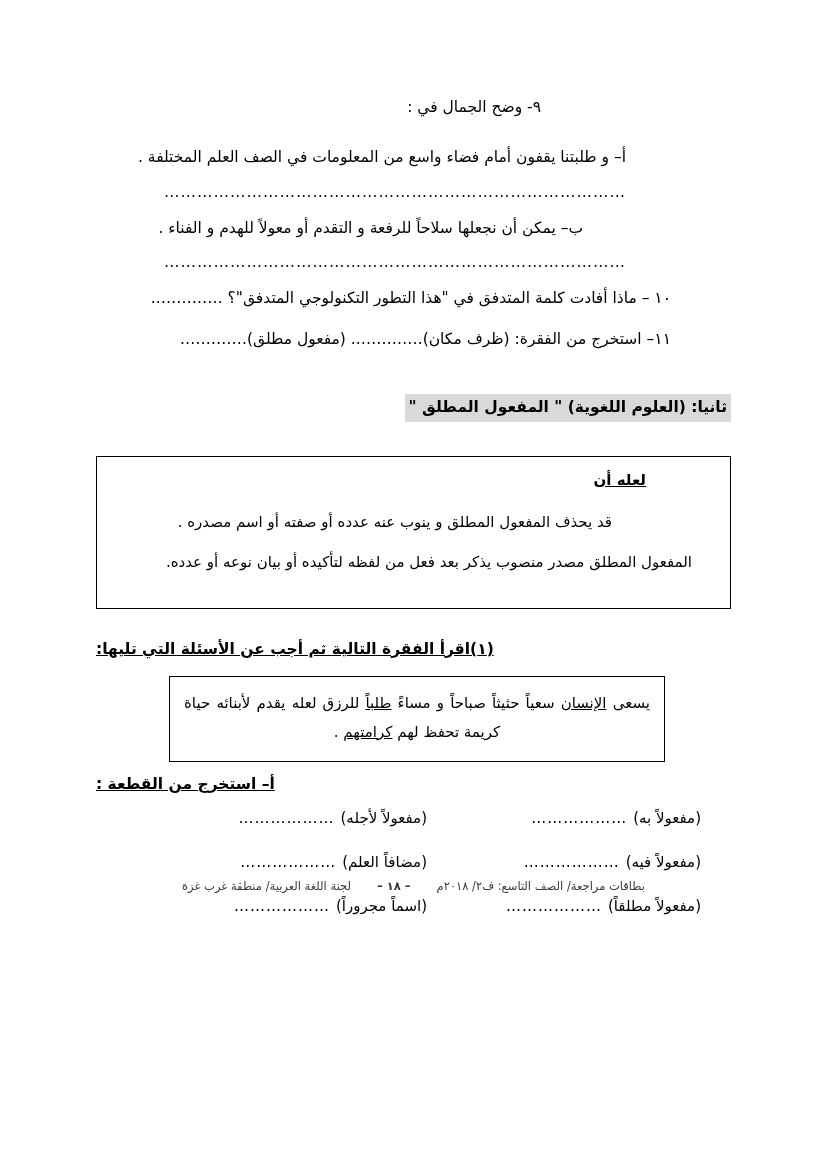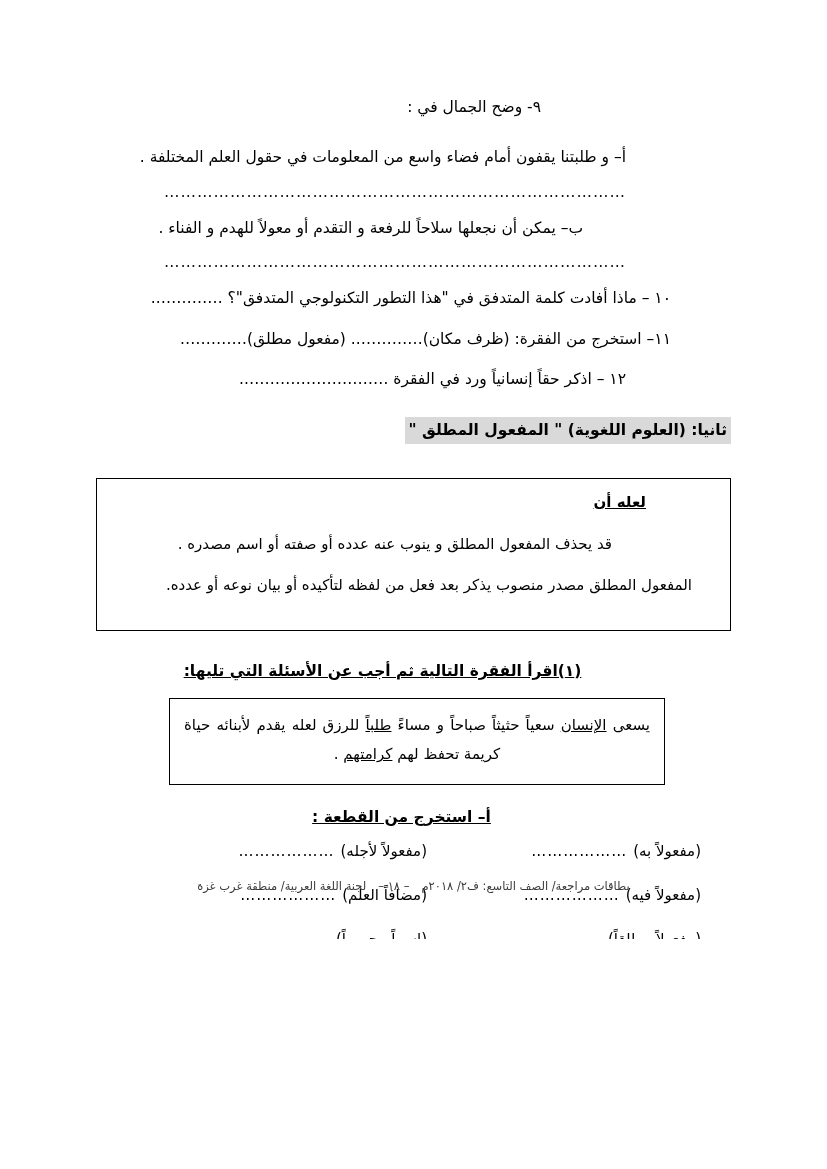--- a/index.html
+++ b/index.html
@@ -98,43 +98,43 @@
   .note-line.l2 { padding-right: 100px; }
 
   .bold-underline {
     font-size: 15.5px;
     font-weight: bold;
     text-decoration: underline;
     display: inline-block;
   }
   .instr-wrap {
     margin-top: 30px;
-    text-align: center;
+    text-align: left;
     padding-right: 62px;
   }
 
   .passage-box {
     width: 496px;
     margin-top: 18px;
     margin-right: 66px;
     border: 1.4px solid #000000;
     box-sizing: border-box;
     padding: 12px 14px 14px 14px;
   }
   .passage-text {
     font-size: 15px;
     line-height: 1.95;
     text-align: justify;
     text-align-last: center;
   }
   .passage-text .u { text-decoration: underline; }
 
   .extract-wrap {
-    margin-top: 22px;
-    text-align: center;
+    margin-top: 12px;
+    text-align: left;
     padding-right: 24px;
   }
 
   .answer-grid {
     margin-top: 16px;
     width: 100%;
   }
   .answer-row {
     display: flex;
     flex-direction: row;
@@ -161,50 +161,49 @@
     font-size: 11.5px;
     color: #3a3a3a;
     direction: rtl;
     display: flex;
     justify-content: center;
     align-items: baseline;
     gap: 0;
     white-space: nowrap;
   }
   .footer .f-seg { display: inline-block; }
-  .footer .f-page { padding: 0 12px; letter-spacing: 1px; }
+  .footer .f-page { padding: 0 26px; letter-spacing: 1px; font-weight: bold; }
 </style>
 </head>
 <body>
 
 <div class="page">
 
   <div class="content">
 
     <div class="line q-line indent-5">٩- وضح الجمال في :</div>
 
     <div class="gap-md"></div>
 
-    <div class="line q-line indent-3">أ– و طلبتنا يقفون أمام فضاء واسع من المعلومات في حقول العلم المختلفة .</div>
+    <div class="line q-line indent-3">أ– و طلبتنا يقفون أمام فضاء واسع من المعلومات في الصف العلم المختلفة .</div>
 
     <div class="dots-row">…………………………………………………………………………</div>
 
     <div class="line q-line indent-4">ب– يمكن أن نجعلها سلاحاً  للرفعة و التقدم أو معولاً للهدم و الفناء .</div>
 
     <div class="dots-row">…………………………………………………………………………</div>
 
     <div class="line q-line indent-2">١٠ – ماذا أفادت كلمة المتدفق في "هذا التطور التكنولوجي المتدفق"؟ …………..</div>
 
     <div class="gap-sm"></div>
 
     <div class="line q-line indent-2">١١– استخرج من الفقرة: (ظرف مكان)………….. (مفعول مطلق)………….</div>
 
     <div class="gap-sm"></div>
 
-    <div class="line q-line indent-3">١٢ – اذكر  حقاً إنسانياً ورد في الفقرة  ………………………..</div>
 
     <div class="section-head-wrap">
       <span class="section-head">ثانيا: (العلوم اللغوية)  " المفعول المطلق "</span>
     </div>
 
     <div class="framed note-box">
       <div class="note-title">لعله أن</div>
       <div class="note-line l2">قد يحذف المفعول المطلق و ينوب عنه عدده أو صفته أو اسم مصدره .</div>
       <div class="note-line l1">المفعول المطلق مصدر منصوب يذكر بعد فعل من لفظه لتأكيده أو بيان نوعه أو عدده.</div>
     </div>

